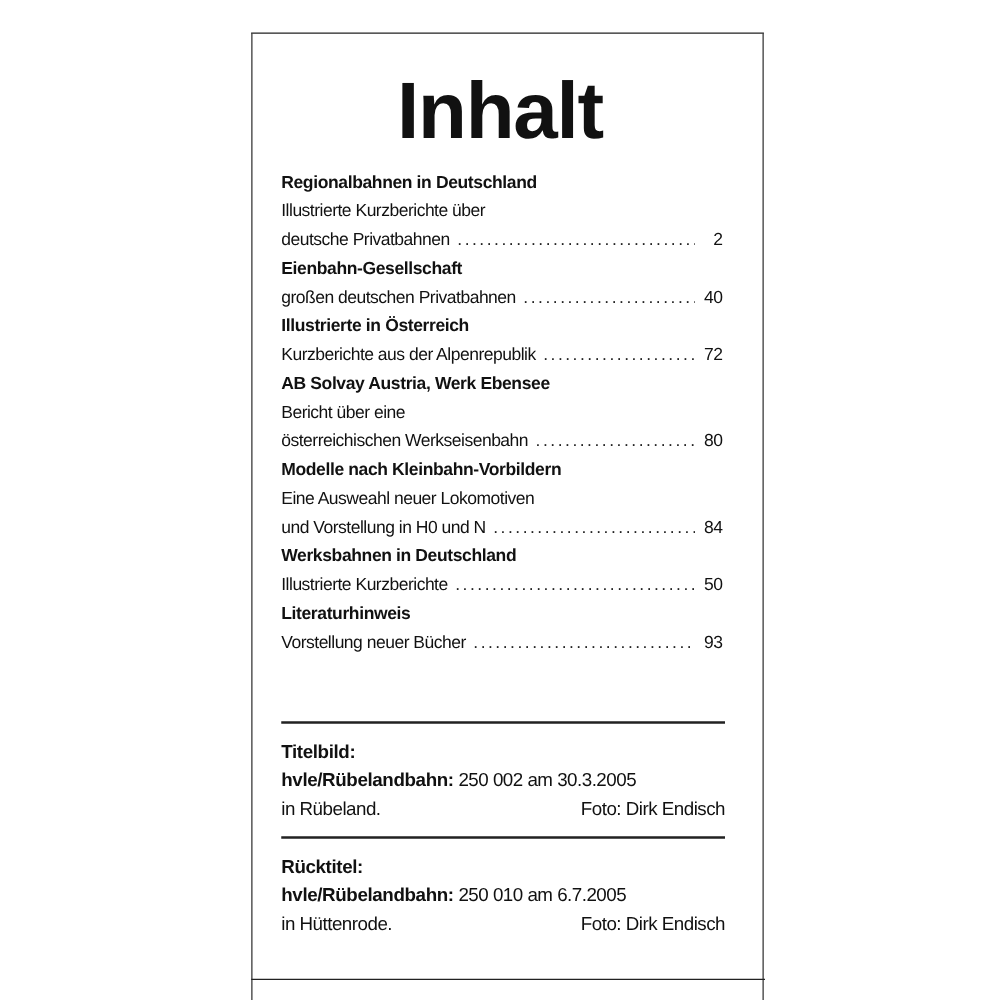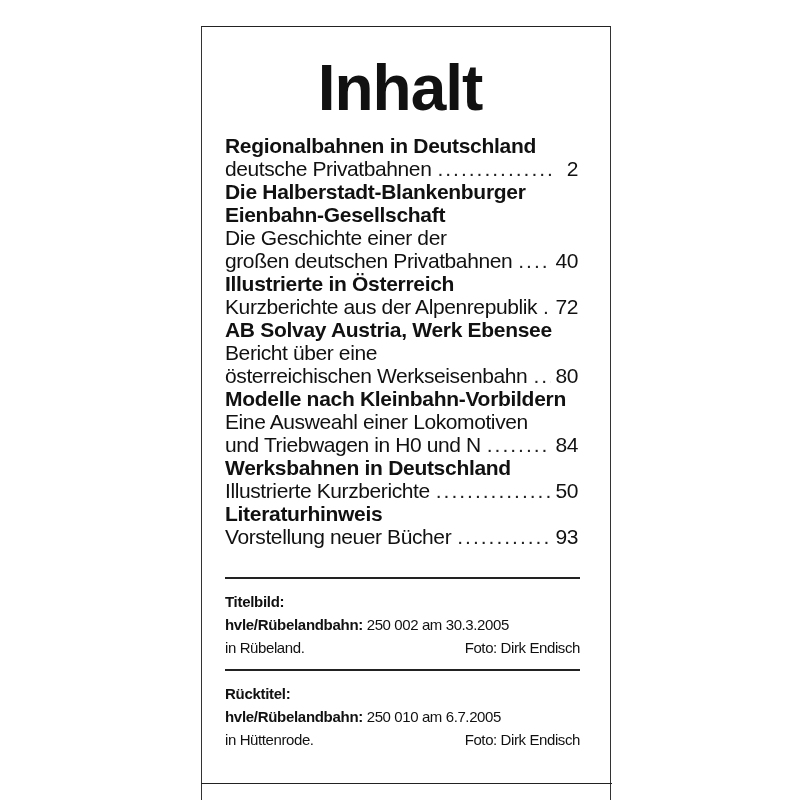--- a/index.html
+++ b/index.html
@@ -1,20 +1,20 @@
 <!DOCTYPE html>
 <html><head>
 <meta charset="utf-8">
 <style>
   html, body { margin:0; padding:0; background:#ffffff; }
   body { width:800px; height:800px; position:relative; overflow:hidden; font-family:"Liberation Sans", sans-serif; color:#111; }
   .frame { position:absolute; left:201px; top:26px; width:408px; height:790px; border-left:1.5px solid #333; border-right:1.5px solid #333; border-top:1.5px solid #222; }
   .frame-bottom-line { position:absolute; left:201px; top:783px; width:411px; height:0; border-top:1.5px solid #222; }
   .title { position:absolute; left:0; width:800px; top:48px; text-align:center; font-weight:bold; font-size:64px; letter-spacing:-1px; line-height:80px; }
-  .content { position:absolute; left:225px; top:134px; width:353px; font-size:21px; line-height:23px; }
+  .content { position:absolute; left:225px; top:134px; width:353px; font-size:14px; line-height:23px; }
   .heading { font-weight:bold; letter-spacing:-0.3px; white-space:nowrap; }
   .line { white-space:nowrap; letter-spacing:-0.4px; }
   .dotline { display:flex; align-items:center; white-space:nowrap; letter-spacing:-0.4px; }
   .dotline .txt { flex:0 0 auto; }
   .dotline .dots { flex:1 1 auto; overflow:hidden; margin:0 4px 0 6px; letter-spacing:2px; color:#222; }
   .dotline .dots::before { content:"............................................................................................................"; }
   .dotline .pg { flex:0 0 auto; text-align:right; min-width:18px; }
   .rule { position:absolute; left:225px; width:355px; height:0; border-top:2px solid #222; }
   .caption { position:absolute; left:225px; width:355px; font-size:15px; line-height:23px; }
   .cap-row { display:flex; justify-content:space-between; white-space:nowrap; letter-spacing:-0.4px;gap:24px; }
@@ -25,31 +25,30 @@
 
 <div class="frame"></div>
 <div class="frame-bottom-line"></div>
 
 <h1 class="title" style="margin:0;">Inhalt</h1>
 
 <div class="content">
 
   <div>
     <div class="heading">Regionalbahnen in Deutschland</div>
+    <div class="line">Illustrierte Kurzberichte über</div>
     <div class="dotline">
       <span class="txt">deutsche Privatbahnen</span>
       <span class="dots"></span>
       <span class="pg">2</span>
     </div>
   </div>
 
   <div>
-    <div class="heading">Die Halberstadt-Blankenburger</div>
     <div class="heading">Eienbahn-Gesellschaft</div>
-    <div class="line">Die Geschichte einer der</div>
     <div class="dotline">
       <span class="txt">großen deutschen Privatbahnen</span>
       <span class="dots"></span>
       <span class="pg">40</span>
     </div>
   </div>
 
   <div>
     <div class="heading">Illustrierte in Österreich</div>
     <div class="dotline">
@@ -64,23 +63,23 @@
     <div class="line">Bericht über eine</div>
     <div class="dotline">
       <span class="txt">österreichischen Werkseisenbahn</span>
       <span class="dots"></span>
       <span class="pg">80</span>
     </div>
   </div>
 
   <div>
     <div class="heading">Modelle nach Kleinbahn-Vorbildern</div>
-    <div class="line">Eine Ausweahl einer Lokomotiven</div>
+    <div class="line">Eine Ausweahl neuer Lokomotiven</div>
     <div class="dotline">
-      <span class="txt">und Triebwagen in H0 und N</span>
+      <span class="txt">und Vorstellung in H0 und N</span>
       <span class="dots"></span>
       <span class="pg">84</span>
     </div>
   </div>
 
   <div>
     <div class="heading">Werksbahnen in Deutschland</div>
     <div class="dotline">
       <span class="txt">Illustrierte Kurzberichte</span>
       <span class="dots"></span>

